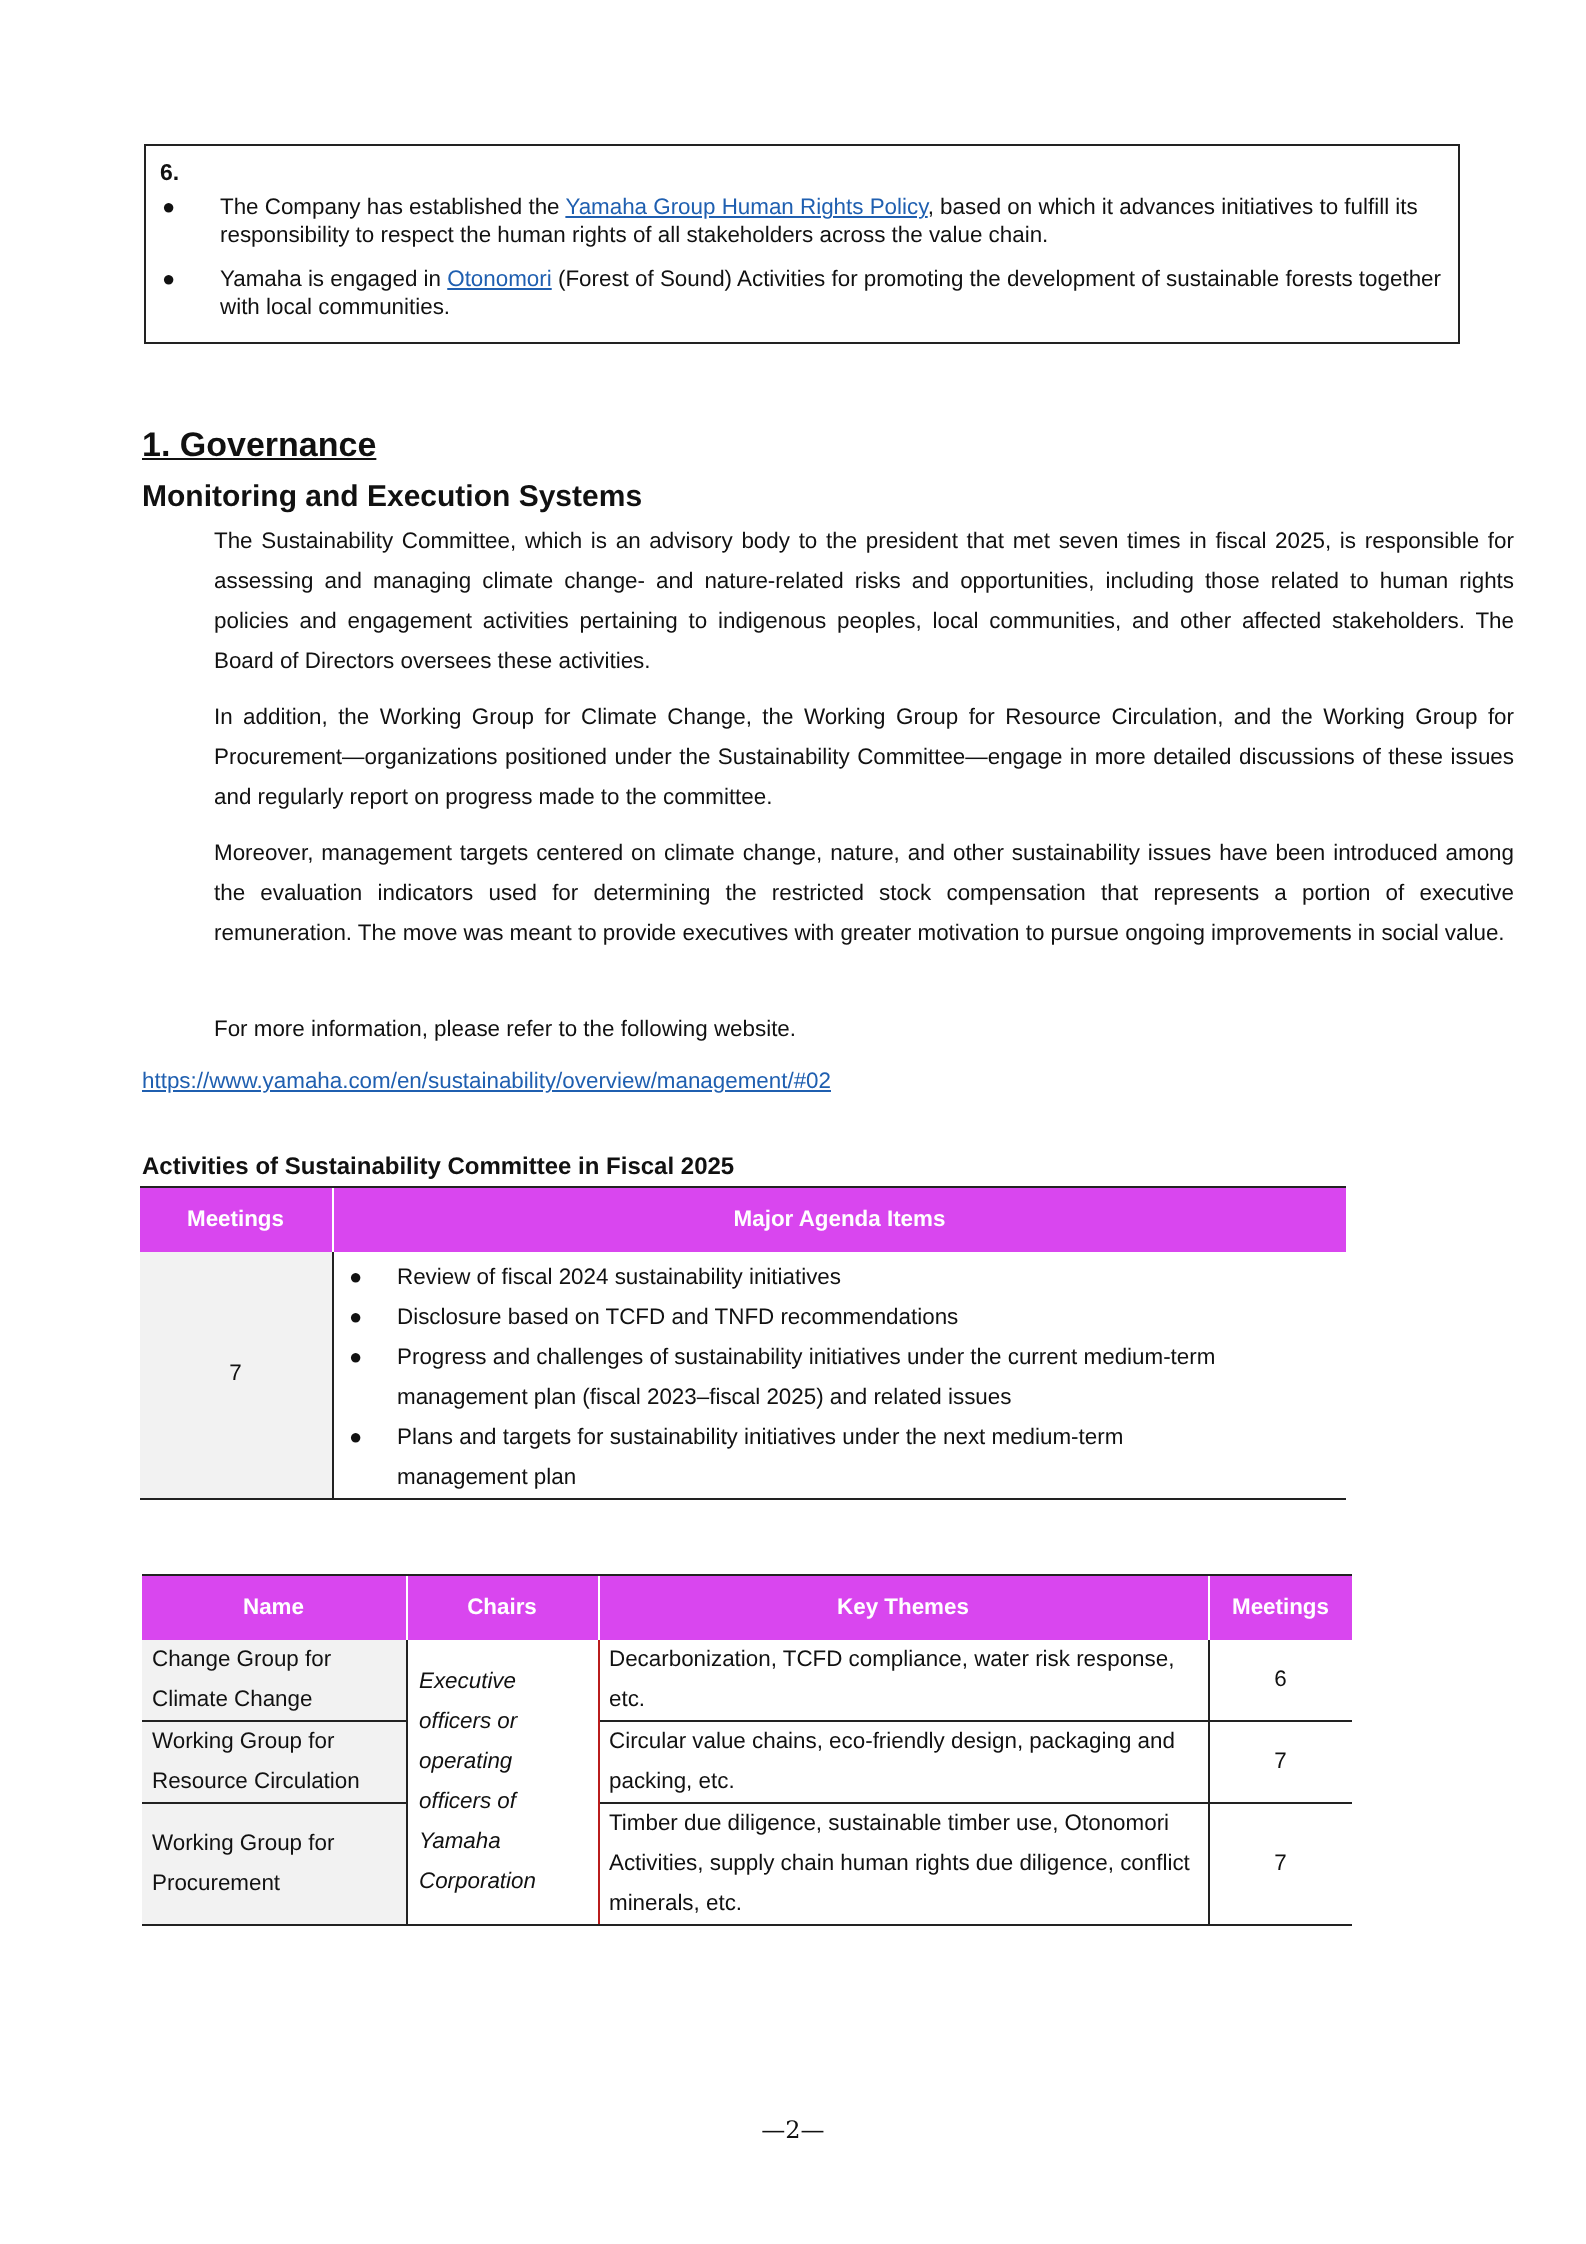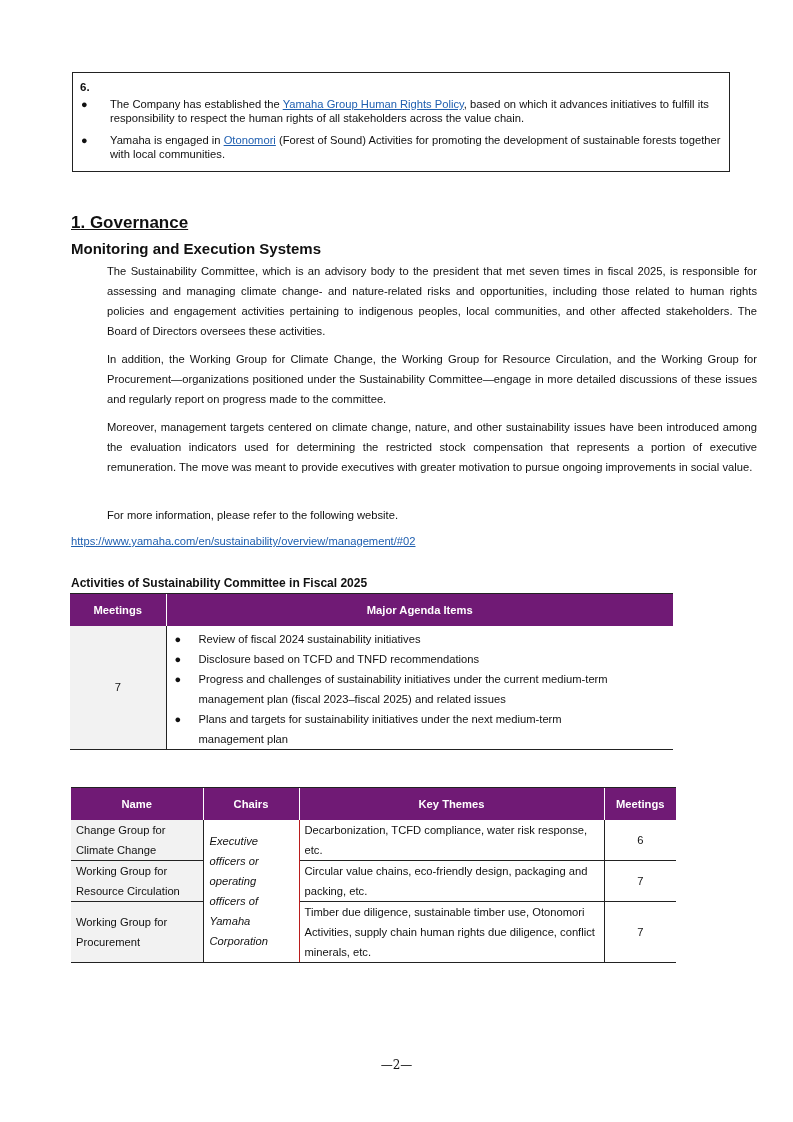--- a/index.html
+++ b/index.html
@@ -39,21 +39,21 @@
     line-height: 20px; text-align: justify; font-size: 11.2px; margin-left: 36px;
   }
   .link-line { position: absolute; left: 71px; top: 535px; font-size: 11.2px; }
 
   .tbl-caption {
     position: absolute; left: 71px; font-weight: bold; font-size: 12px;
   }
 
   table { border-collapse: collapse; position: absolute; font-size: 11.2px; }
   th {
-    background: #701a75; color: #fff; font-weight: bold;
+    background: #d946ef; color: #fff; font-weight: bold;
     height: 32px; text-align: center; border-left: 1px solid #fff;
     border-top: 1px solid #222;
     margin-top: 41px;
   }
   th:first-child { border-left: none; }
 
   #t1 { left: 70px; top: 593px; width: 603px; }
   #t1 td { vertical-align: middle; }
   #t1 .meet { background: #f2f2f2; text-align: center; width: 96px; border-right: 1px solid #222; border-bottom: 1.5px solid #222; }
   #t1 .agenda { padding: 3px 0 0 6px; border-bottom: 1.5px solid #222; }

